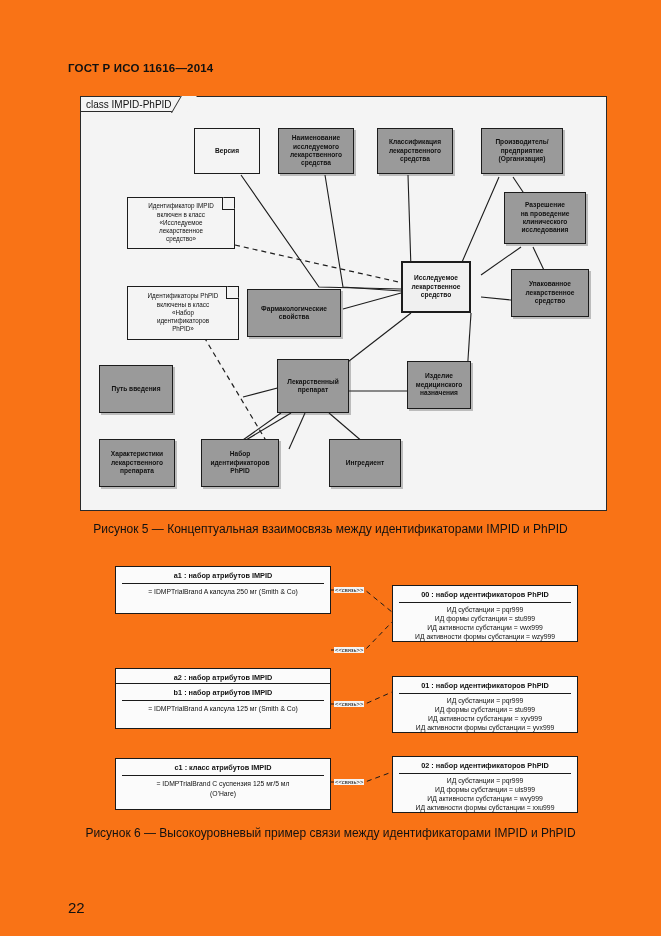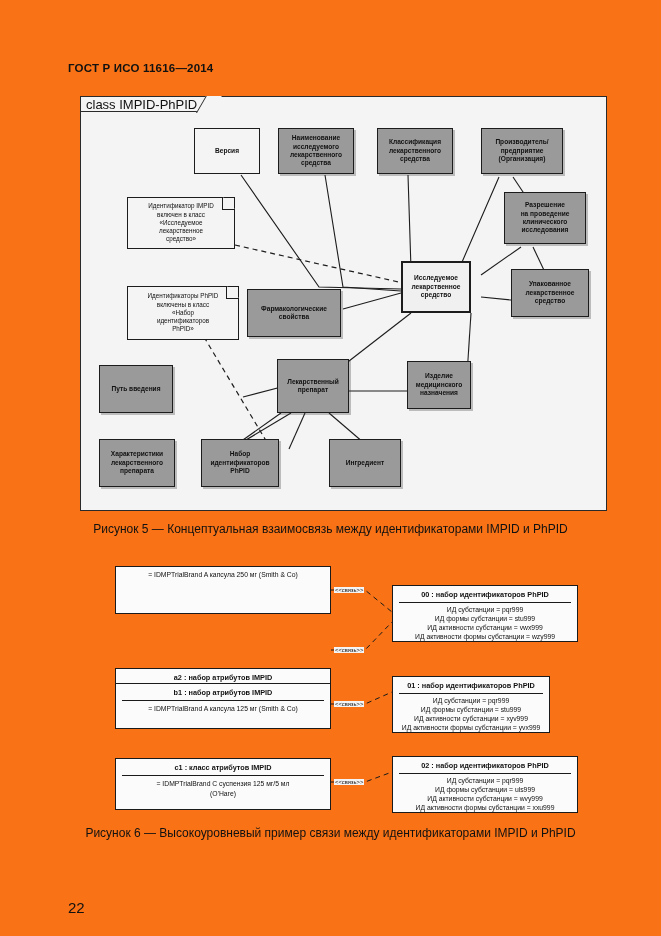--- a/index.html
+++ b/index.html
@@ -41,21 +41,21 @@
   }
   .frame-tab {
     position: absolute;
     left: 0px;
     top: 0px;
     height: 15px;
     padding: 0 14px 0 5px;
     border-right: 1px solid #2a2a2a;
     border-bottom: 1px solid #2a2a2a;
     background: #f4f4f4;
-    font-size: 13px;
+    font-size: 10px;
     color: #111;
     line-height: 15px;
     box-sizing: border-box;
     white-space: nowrap;
   }
   .frame-tab::after {
     content: "";
     position: absolute;
     right: -1px;
     top: -1px;
@@ -374,20 +374,21 @@
     <svg class="fig6-edges" viewBox="0 0 661 270">
       <g stroke="#1a1a1a" stroke-width="1" fill="none" stroke-dasharray="5,4">
         <path d="M 331 38 L 365 38 L 392 60"></path>
         <path d="M 331 98 L 365 98 L 392 70"></path>
         <path d="M 331 152 L 365 152 L 392 140"></path>
         <path d="M 331 230 L 365 230 L 392 220"></path>
       </g>
     </svg>
 
     <div class="obj" style="left:115px; top:14px; width:216px; height:48px;">
+      <div class="obj-title">a1 : набор атрибутов IMPID</div>
       <div class="obj-body">
         <span class="ln">= IDMPTrialBrand A капсула 250 мг (Smith &amp; Co)</span>
       </div>
     </div>
 
     <div class="obj" style="left:115px; top:76px; width:216px; height:46px;margin-top:40px;">
       <div class="obj-title">a2 : набор атрибутов IMPID</div>
       <div class="obj-body">
         <span class="ln">= IDMPTrialBrand B капсула 250 мг (Jones)</span>
       </div>
@@ -416,21 +417,21 @@
     <div class="obj" style="left:392px; top:33px; width:186px; height:57px; border-width:1.5px;">
       <div class="obj-title">00 : набор идентификаторов PhPID</div>
       <div class="obj-body" style="line-height:9px; padding-top:2px;">
         <span class="ln">ИД субстанции = pqr999</span>
         <span class="ln">ИД формы субстанции = stu999</span>
         <span class="ln">ИД активности субстанции = vwx999</span>
         <span class="ln">ИД активности формы субстанции = wzy999</span>
       </div>
     </div>
 
-    <div class="obj" style="left:392px; top:124px; width:158px; height:57px; border-width:1.5px;">
+    <div class="obj" style="left:392px; top:124px; width:186px; height:57px; border-width:1.5px;">
       <div class="obj-title">01 : набор идентификаторов PhPID</div>
       <div class="obj-body" style="line-height:9px; padding-top:2px;">
         <span class="ln">ИД субстанции = pqr999</span>
         <span class="ln">ИД формы субстанции = stu999</span>
         <span class="ln">ИД активности субстанции = xyv999</span>
         <span class="ln">ИД активности формы субстанции = yvx999</span>
       </div>
     </div>
 
     <div class="obj" style="left:392px; top:204px; width:186px; height:57px; border-width:1.5px;">

